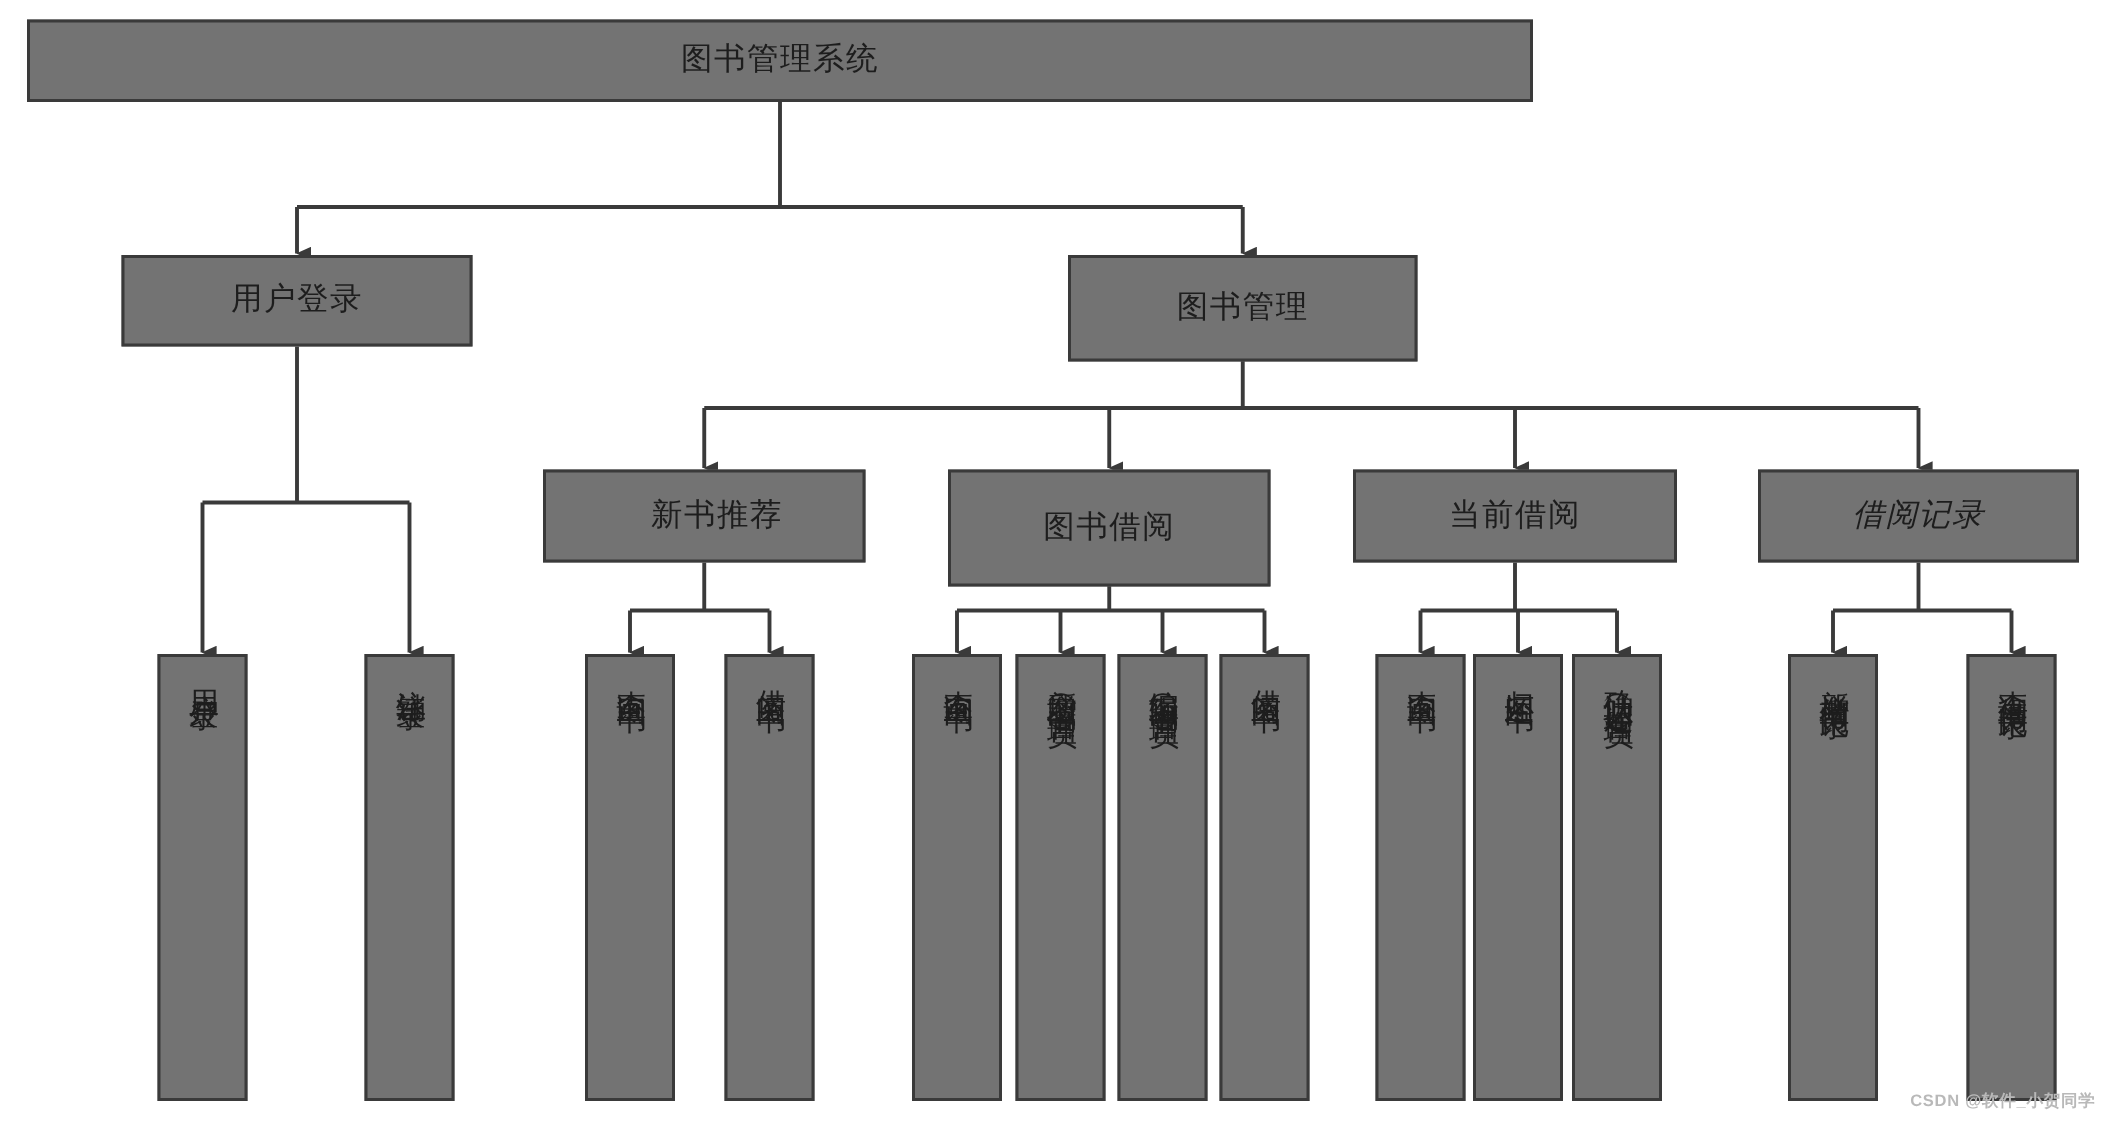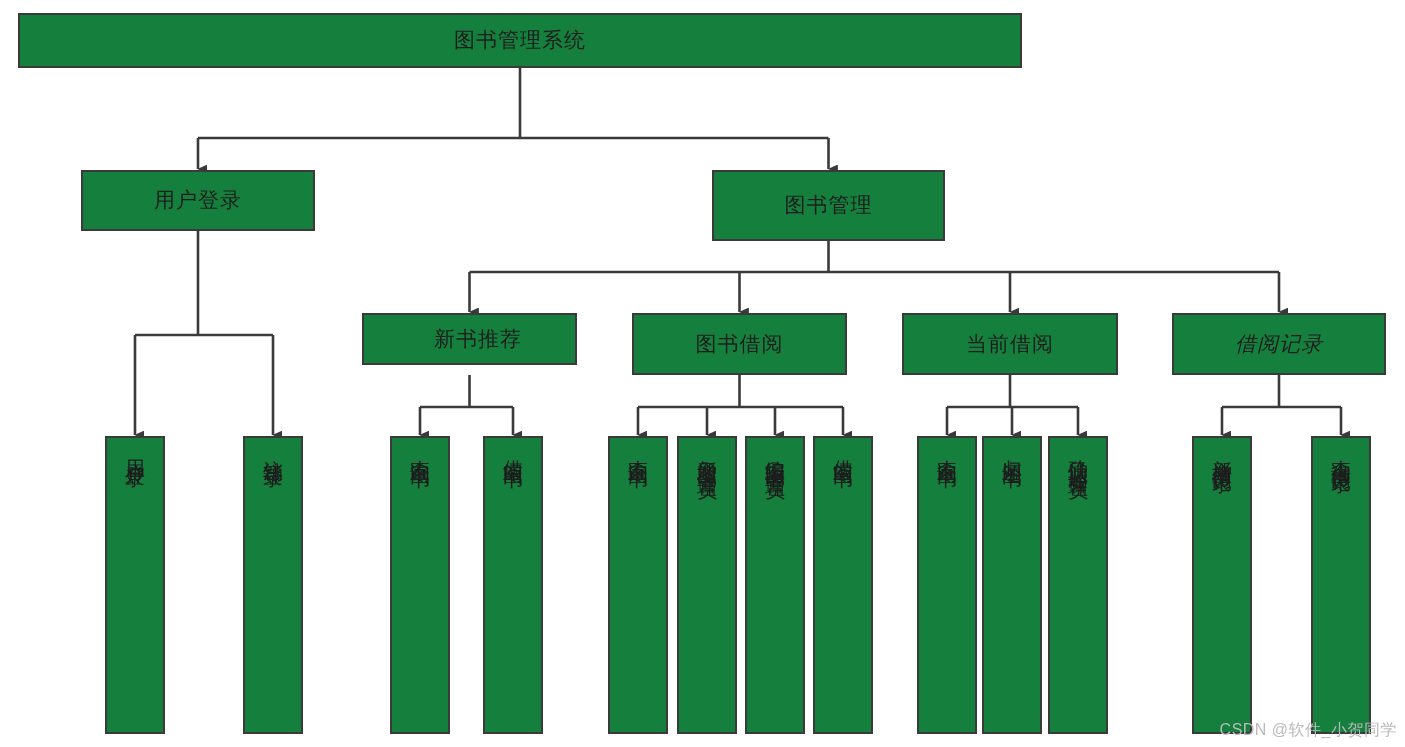--- a/index.html
+++ b/index.html
@@ -6,21 +6,21 @@
   body{
     width:1405px;height:747px;
     font-family:"Liberation Sans","DejaVu Sans",sans-serif;
     overflow:hidden;position:relative;
   }
   #diagram-root{position:relative;width:1405px;height:747px;}
   svg.wires{position:absolute;left:0;top:0;width:1405px;height:747px;}
   .node-box{
     position:absolute;
     box-sizing:border-box;
-    background:#15803d;
+    background:#737373;
     border:2px solid #3a3a3a;
     display:flex;align-items:center;justify-content:center;
     color:#1d1d1d;
   }
   .node-label{
     font-size:21px;
     line-height:1.15;
     letter-spacing:1px;
     white-space:nowrap;
     color:#1d1d1d;
@@ -33,25 +33,26 @@
     white-space:nowrap;
   }
   .node-box.vertical{
     align-items:flex-start;
     justify-content:center;
     padding-top:6px;
   }
   #watermark{
     position:absolute;
     right:8px;bottom:6px;
-    font-size:16px;
+    font-size:11px;
     color:#b9b9b9;
     letter-spacing:0.5px;
     white-space:nowrap;
     pointer-events:none;
+    font-weight:bold;
   }
 </style>
 </head>
 <body>
 
 <div id="diagram-root">
   <svg class="wires" viewBox="0 0 1405 747">
     <defs>
       <marker id="arrowhead" markerWidth="9" markerHeight="10" refX="4.5" refY="9.4" orient="auto" markerUnits="userSpaceOnUse">
         <polygon points="0,0 9,0 4.5,10" fill="#3a3a3a"></polygon>
@@ -96,24 +97,24 @@
   <div id="node-layer">
       <div class="node-box" style="left: 18px; top: 13px; width: 1004px; height: 55px;">
         <span class="node-label">图书管理系统</span>
       </div>
       <div class="node-box" style="left: 81px; top: 170px; width: 234px; height: 61px;">
         <span class="node-label">用户登录</span>
       </div>
       <div class="node-box" style="left: 712px; top: 170px; width: 233px; height: 71px;">
         <span class="node-label">图书管理</span>
       </div>
-      <div class="node-box" style="left: 362px; top: 313px; width: 215px; height: 52px; padding-left: 17px;">
+      <div class="node-box" style="left: 362px; top: 313px; width: 215px; height: 62px; padding-left: 17px;">
         <span class="node-label">新书推荐</span>
       </div>
-      <div class="node-box" style="left: 632px; top: 313px; width: 215px; height: 62px;">
+      <div class="node-box" style="left: 632px; top: 313px; width: 215px; height: 78px;">
         <span class="node-label">图书借阅</span>
       </div>
       <div class="node-box" style="left: 902px; top: 313px; width: 216px; height: 62px;">
         <span class="node-label">当前借阅</span>
       </div>
       <div class="node-box" style="left: 1172px; top: 313px; width: 214px; height: 62px; font-style: italic;">
         <span class="node-label">借阅记录</span>
       </div>
       <div class="node-box vertical" style="left: 105px; top: 436px; width: 60px; height: 298px;">
         <span class="node-label">用户登录</span>

